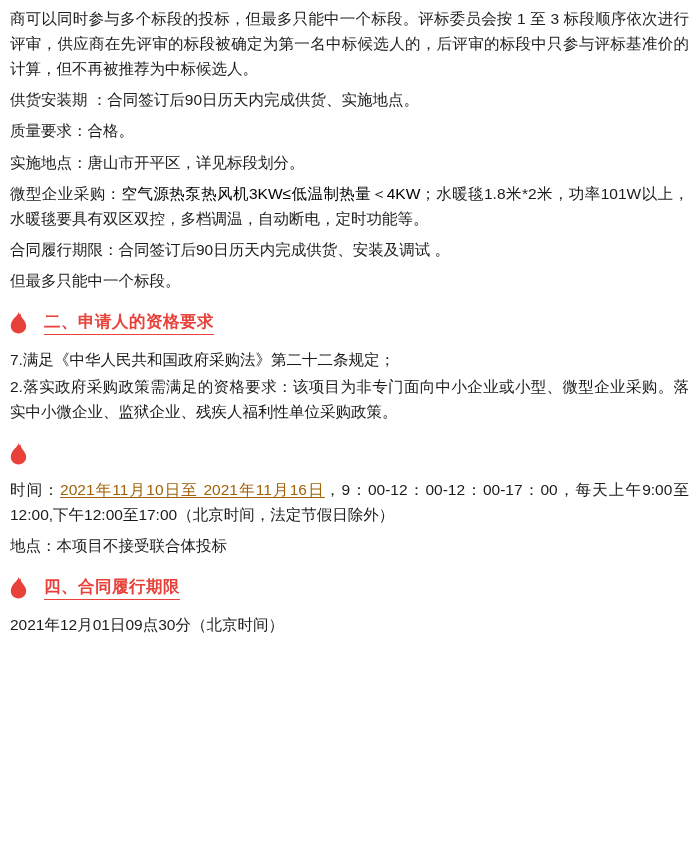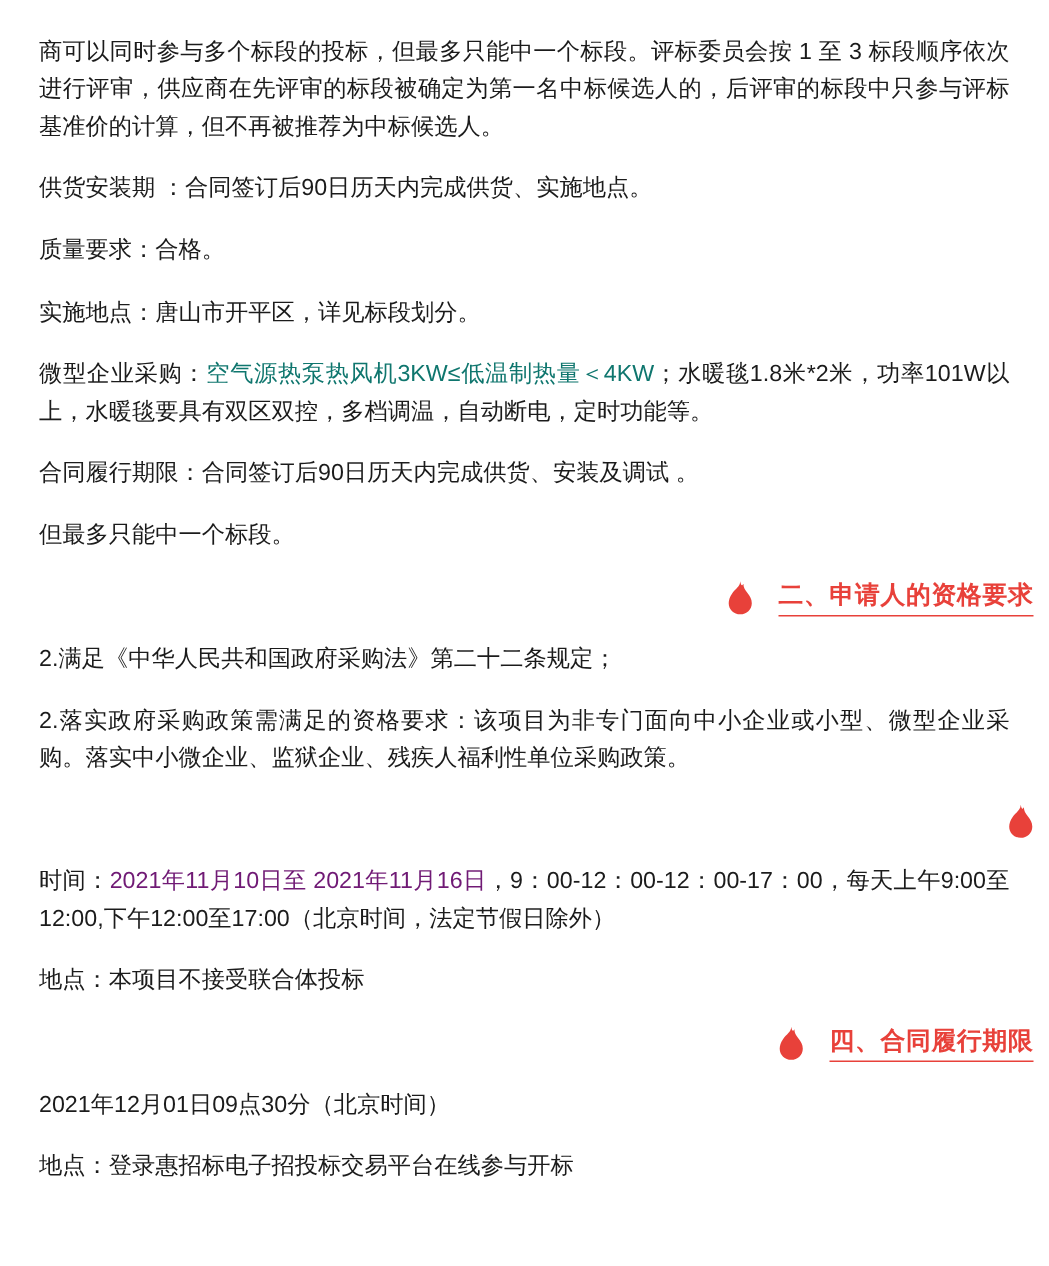--- a/index.html
+++ b/index.html
@@ -12,43 +12,43 @@
     background: #ffffff;
     font-family: "Liberation Sans", sans-serif;
     color: #222222;
   }
   .page {
     width: 699px;
     box-sizing: border-box;
     padding: 6px 10px 10px 10px;
   }
   p {
-    margin: 16px;
+    margin: 0;
     font-size: 15.5px;
     line-height: 1.62;
     color: #1b1b1b;
     text-align: justify;
   }
   .para {
     margin-bottom: 6px;
   }
   .red {
-    color: #0f766e;
+    color: #000000;
   }
   .redline {
-    color: #701a75;
+    color: #a16207;
+    text-decoration: underline;
     text-underline-offset: 2px;
   }
   
   .section-head {
     display: flex;
     align-items: center;
     gap: 17px;
     margin: 18px 0 12px 0;
-    justify-content: flex-end;
   }
   .flame {
     width: 17px;
     height: 23px;
     position: relative;
     flex: 0 0 auto;
     display: inline-block;
   }
   .flame svg {
     display: block;
@@ -97,21 +97,21 @@
 
   <div class="section-head">
     <span class="flame">
       <svg width="17" height="23" viewBox="0 0 17 23" xmlns="http://www.w3.org/2000/svg">
         <path d="M8.5 0.5 C8.5 4 5.2 5.6 3.1 8.6 C1.5 10.9 0.8 13 0.8 15.1 C0.8 19.4 4.3 22.5 8.5 22.5 C12.7 22.5 16.2 19.4 16.2 15.1 C16.2 12.4 15 10.4 13.2 8.2 C11.6 6.2 10.6 4.6 10.6 2.2 C9.9 3.4 9.2 4.2 8.5 0.5 Z" fill="#e8413a"></path>
       </svg>
     </span>
     <span class="section-title">二、申请人的资格要求</span>
   </div>
 
-  <p class="para list-item">2.满足《中华人民共和国政府采购法》第二十二条规定；</p>
+  <p class="para list-item">7.满足《中华人民共和国政府采购法》第二十二条规定；</p>
   <p class="para list-item">2.落实政府采购政策需满足的资格要求：该项目为非专门面向中小企业或小型、微型企业采购。落实中小微企业、监狱企业、残疾人福利性单位采购政策。</p>
 
   <div class="section-head">
     <span class="flame">
       <svg width="17" height="23" viewBox="0 0 17 23" xmlns="http://www.w3.org/2000/svg">
         <path d="M8.5 0.5 C8.5 4 5.2 5.6 3.1 8.6 C1.5 10.9 0.8 13 0.8 15.1 C0.8 19.4 4.3 22.5 8.5 22.5 C12.7 22.5 16.2 19.4 16.2 15.1 C16.2 12.4 15 10.4 13.2 8.2 C11.6 6.2 10.6 4.6 10.6 2.2 C9.9 3.4 9.2 4.2 8.5 0.5 Z" fill="#e8413a"></path>
       </svg>
     </span>
   </div>
 
@@ -127,17 +127,14 @@
     <span class="flame">
       <svg width="17" height="23" viewBox="0 0 17 23" xmlns="http://www.w3.org/2000/svg">
         <path d="M8.5 0.5 C8.5 4 5.2 5.6 3.1 8.6 C1.5 10.9 0.8 13 0.8 15.1 C0.8 19.4 4.3 22.5 8.5 22.5 C12.7 22.5 16.2 19.4 16.2 15.1 C16.2 12.4 15 10.4 13.2 8.2 C11.6 6.2 10.6 4.6 10.6 2.2 C9.9 3.4 9.2 4.2 8.5 0.5 Z" fill="#e8413a"></path>
       </svg>
     </span>
     <span class="section-title">四、合同履行期限</span>
   </div>
 
   <p class="para">2021年12月01日09点30分（北京时间）</p>
 
-  <p class="para">
-    <span>地点：</span><span>登录惠招标电子招投标交易平台在线参与开标</span>
-  </p>
 
 </div>
 
 </body></html>

